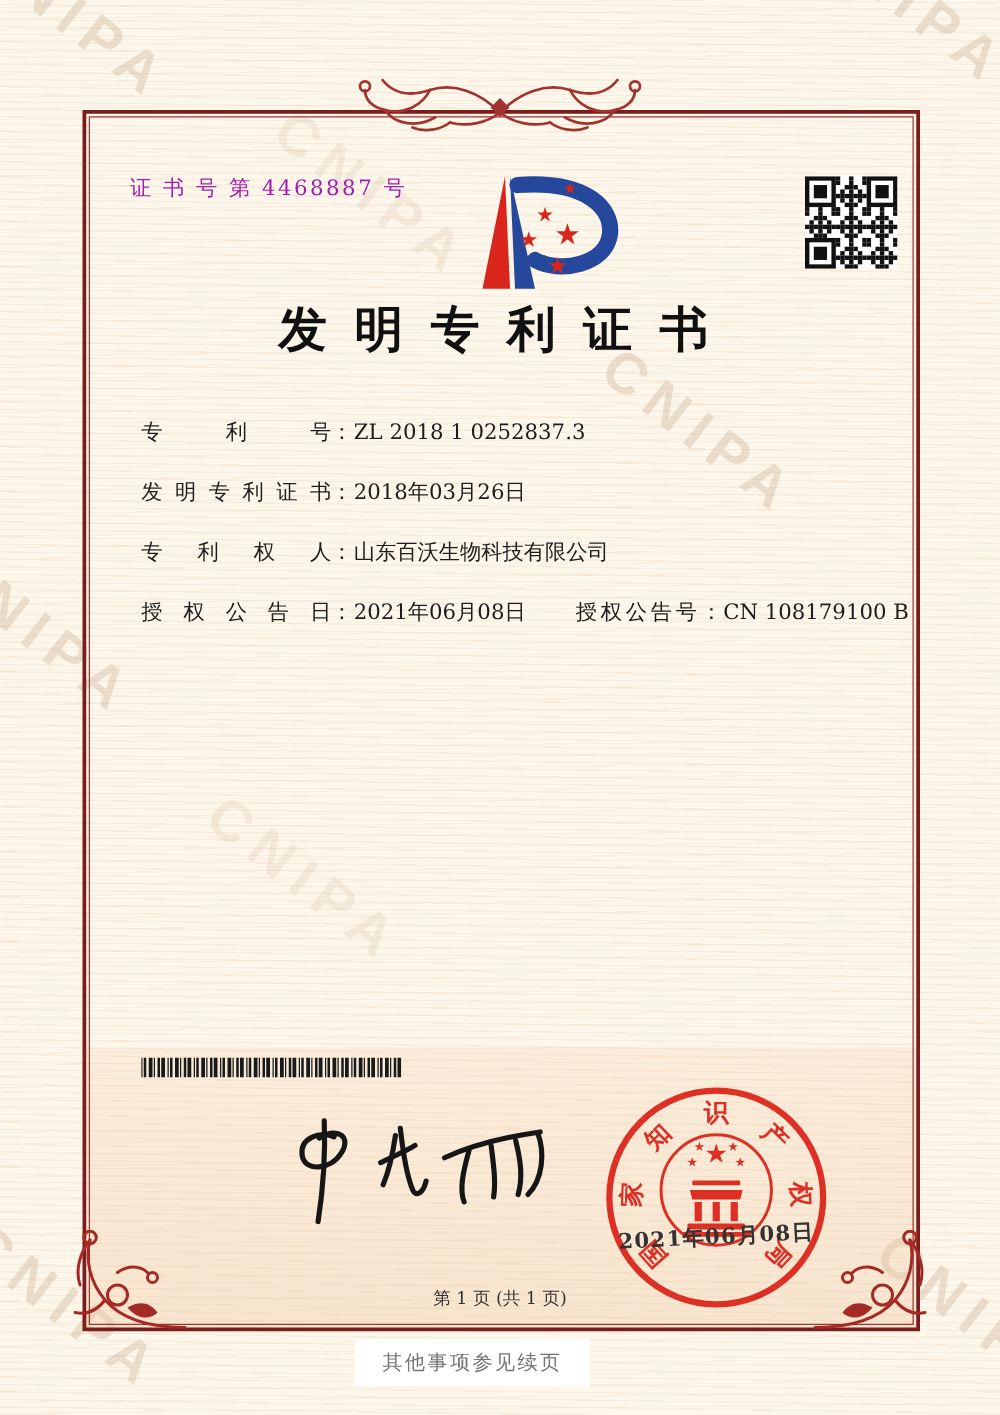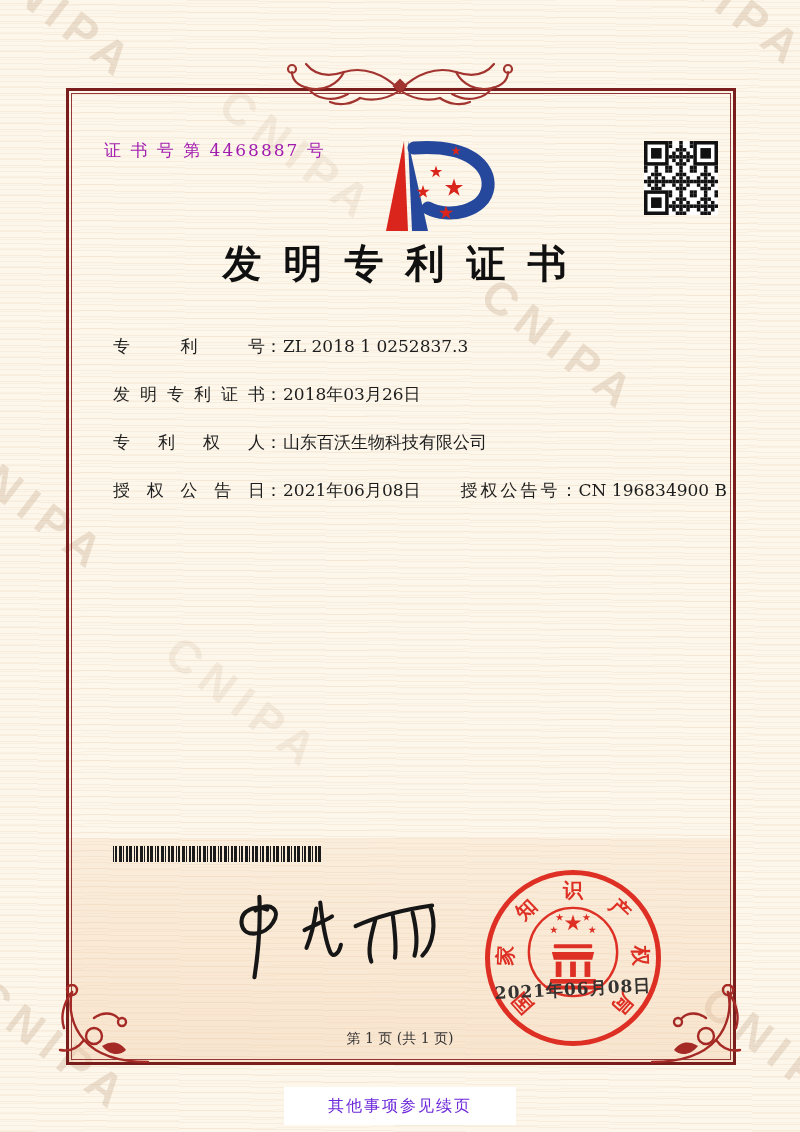--- a/index.html
+++ b/index.html
@@ -79,22 +79,22 @@
   .seal-chars .seal-char:nth-child(6){transform:rotate(88deg)   translateY(-68px);}
   .seal-chars .seal-char:nth-child(7){transform:rotate(132deg)  translateY(-68px);}
   .emblem{position:absolute;left:40px;top:34px;width:96px;height:96px;}
   .seal-date{
     position:absolute;left:-24px;top:108px;width:224px;text-align:center;
     font-size:17px;font-weight:600;letter-spacing:1px;color:#262626;transform:rotate(-3deg);
   }
   
   .page-num{position:absolute;left:0;top:1030px;width:800px;text-align:center;font-size:14px;color:#333;}
   .note-box{
-    position:absolute;left:284px;top:1071px;width:232px;height:38px;background:#ffffff;
-    display:flex;align-items:center;justify-content:center;font-size:16px;letter-spacing:2px;color:#6d28d9;margin-top:16px;
+    position:absolute;left:284px;top:1071px;width:188px;height:38px;background:#ffffff;
+    display:flex;align-items:center;justify-content:center;font-size:16px;letter-spacing:2px;color:#737373;
   }
 </style>
 </head>
 <body>
 
 <div class="page">
 
   <span class="wm" style="left:-34px;top:-14px;">CNIPA</span>
   <span class="wm" style="left:636px;top:-26px;">CNIPA</span>
   <span class="wm" style="left:206px;top:128px;opacity:.55;">CNIPA</span>
@@ -339,21 +339,21 @@
     <div class="frow">
       <span class="flabel">专利号</span><span class="fcolon">：</span><span class="fvalue">ZL 2018 1 0252837.3</span>
     </div>
     <div class="frow">
       <span class="flabel">发明专利证书</span><span class="fcolon">：</span><span class="fvalue">2018年03月26日</span>
     </div>
     <div class="frow">
       <span class="flabel">专利权人</span><span class="fcolon">：</span><span class="fvalue">山东百沃生物科技有限公司</span>
     </div>
     <div class="frow">
-      <span class="flabel">授权公告日</span><span class="fcolon">：</span><span class="fvalue">2021年06月08日</span><span class="pair2"><span class="flabel2">授权公告号</span><span class="fcolon">：</span><span class="fvalue">CN 196834900 B</span></span>
+      <span class="flabel">授权公告日</span><span class="fcolon">：</span><span class="fvalue">2021年06月08日</span><span class="pair2"><span class="flabel2">授权公告号</span><span class="fcolon">：</span><span class="fvalue">CN 108179100 B</span></span>
     </div>
   </div>
 
 
   <div class="barcode"><svg width="208" height="16" viewBox="0 0 208 16">
         <rect x="0" y="0" width="1" height="16" fill="#1a1a1a"></rect>
         <rect x="2" y="0" width="2" height="16" fill="#1a1a1a"></rect>
         <rect x="6" y="0" width="3" height="16" fill="#1a1a1a"></rect>
         <rect x="10" y="0" width="1" height="16" fill="#1a1a1a"></rect>
         <rect x="13" y="0" width="2" height="16" fill="#1a1a1a"></rect>

